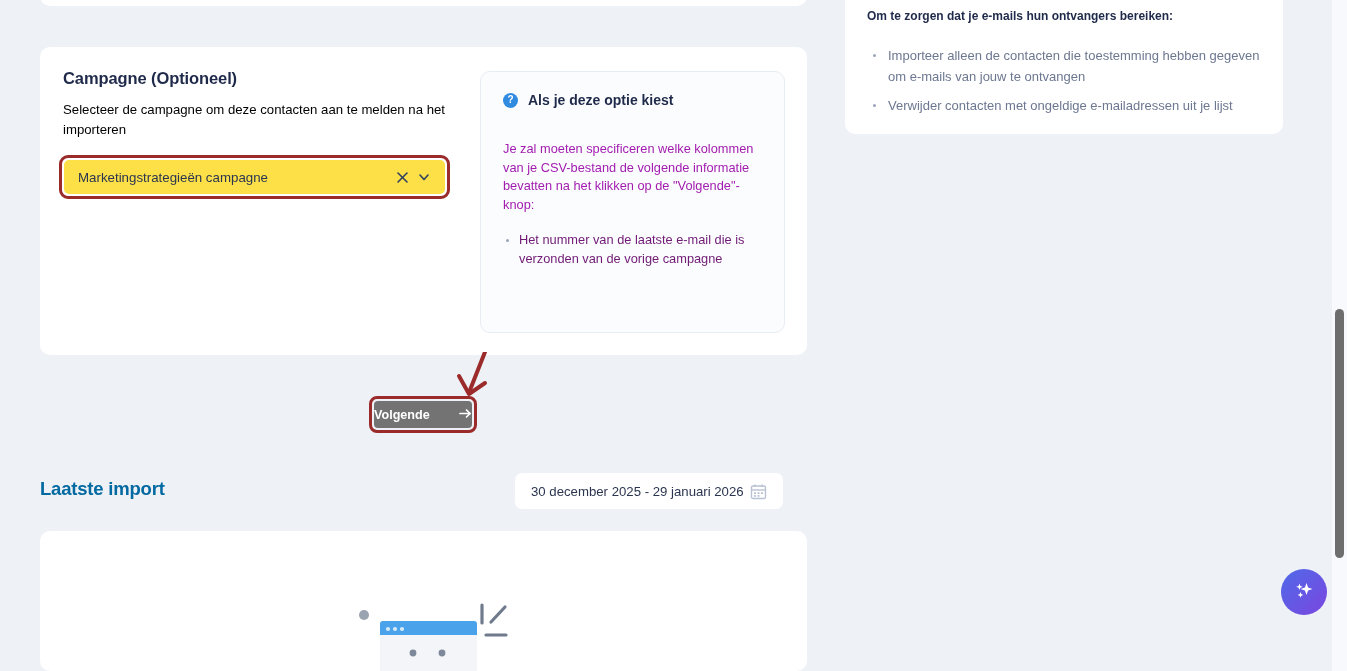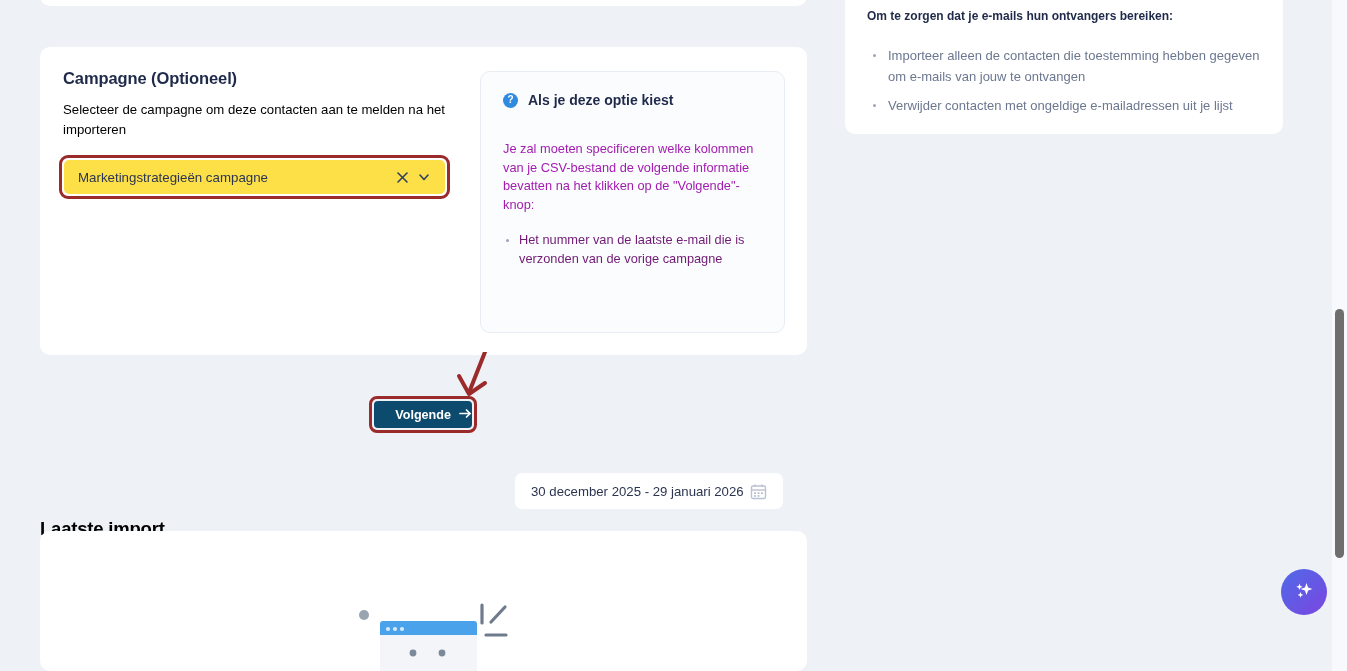--- a/index.html
+++ b/index.html
@@ -197,44 +197,43 @@
     border: 3px solid #9b2b2b;
     border-radius: 8px;
   }
 
   .next-button {
     position: absolute;
     left: 374px;
     top: 401px;
     width: 98px;
     height: 27px;
-    background: #0c4a6e;
+    background: #737373;
     border: none;
     border-radius: 4px;
     color: #ffffff;
     font-family: "Liberation Sans", sans-serif;
     font-size: 12.6px;
     font-weight: bold;
     display: flex;
     align-items: center;
-    justify-content: flex-end;
+    justify-content: space-between;
     gap: 8px;
     cursor: pointer;
   }
 
   
   .section-heading {
     position: absolute;
     left: 40px;
     top: 478px;
     font-size: 18.5px;
     font-weight: bold;
-    color: #000000;
+    color: #0369a1;
     letter-spacing: -0.2px;
-    margin-top: 40px;
   }
 
   .daterange {
     position: absolute;
     left: 515px;
     top: 473px;
     width: 268px;
     height: 36px;
     background: #ffffff;
     border-radius: 7px;

